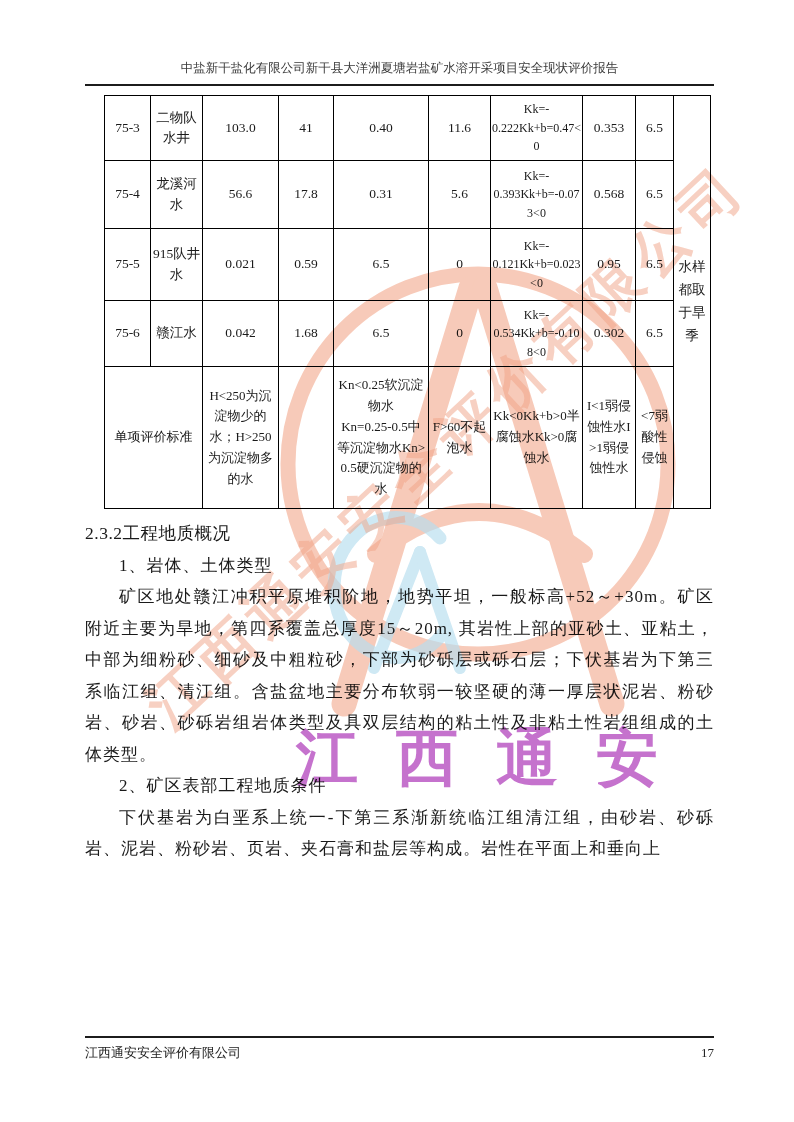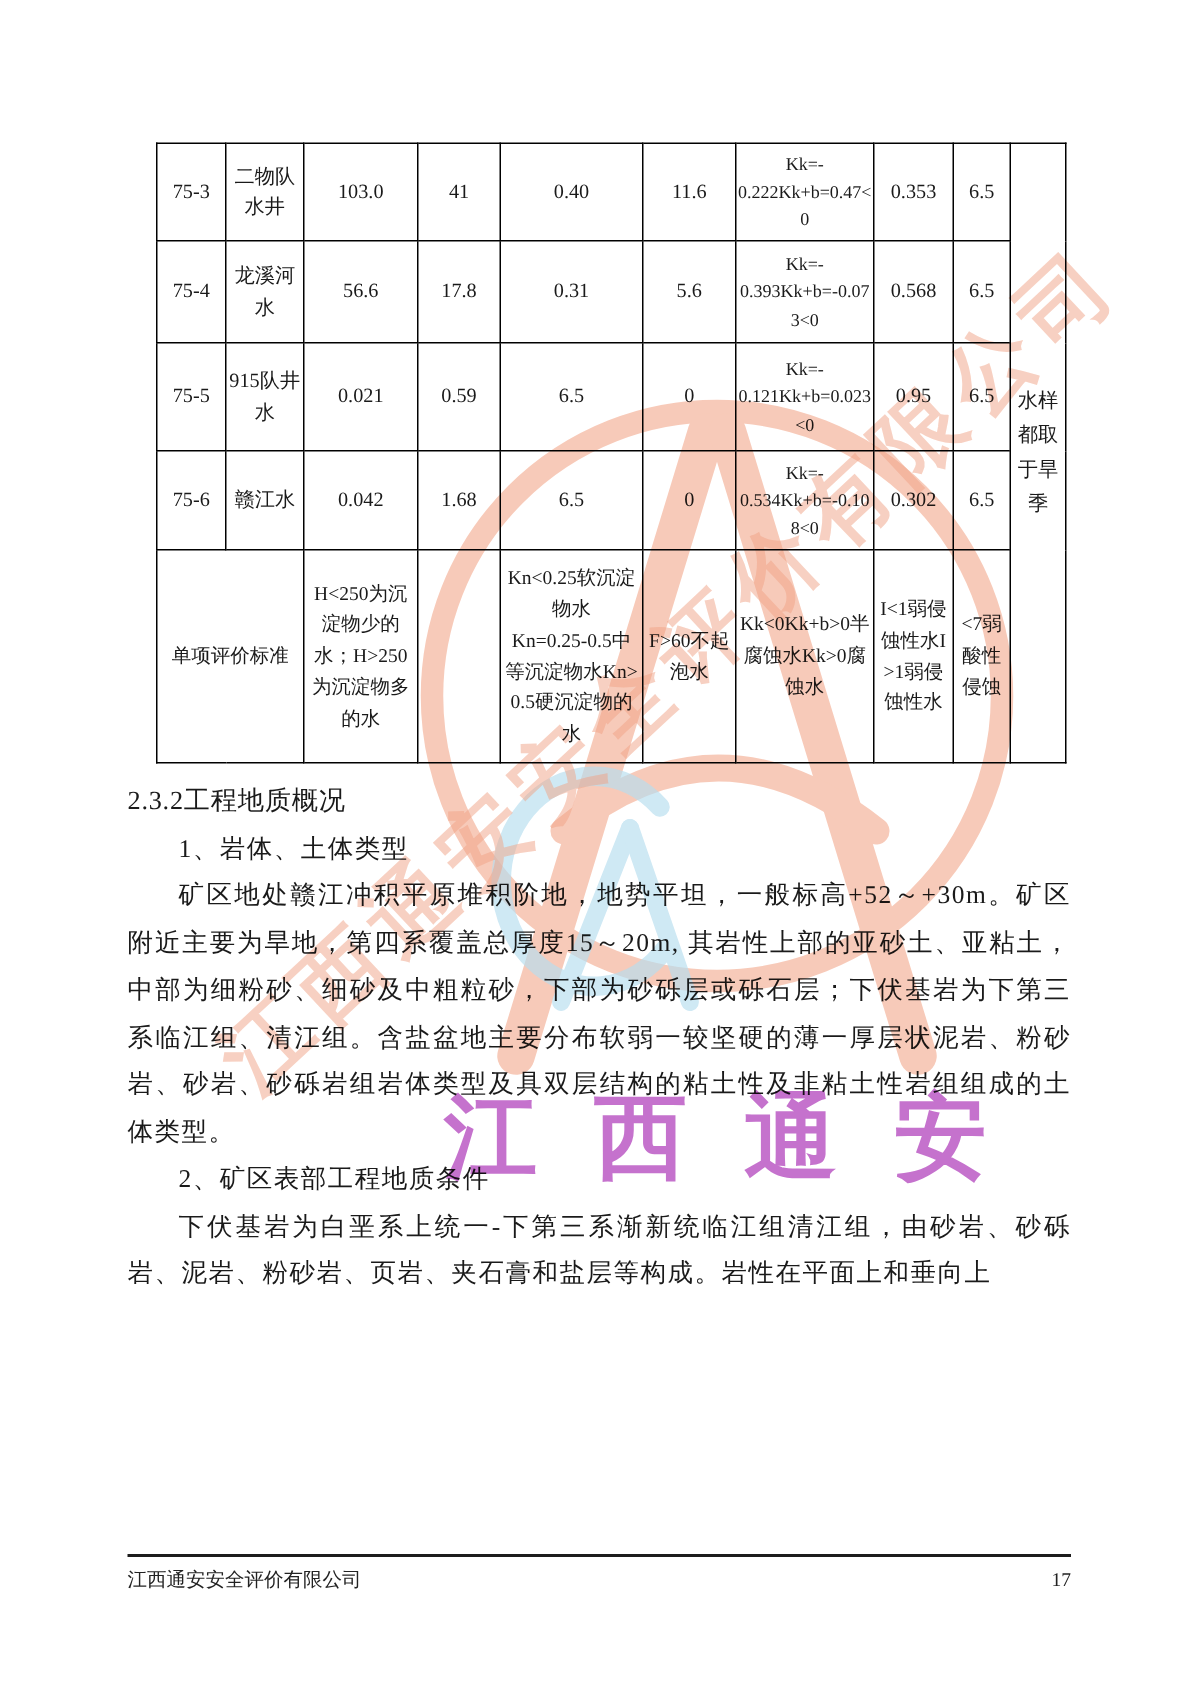--- a/index.html
+++ b/index.html
@@ -40,20 +40,23 @@
                transform:rotate(-43deg);white-space:nowrap;font-size:58px;letter-spacing:8px;
                color:#f0a285;opacity:0.5;font-weight:bold;}
   .wm-red{position:absolute;left:296px;top:716px;font-size:62px;font-weight:bold;
           letter-spacing:38px;color:#a21caf;opacity:0.62;white-space:nowrap;}
 </style>
 </head>
 <body>
 
 <div class="page">
 
+  <div class="header">
+    <span>中盐新干盐化有限公司新干县大洋洲夏塘岩盐矿水溶开采项目安全现状评价报告</span>
+  </div>
 
   <table class="doc-table">
     <colgroup>
       <col style="width:46px">
         <col style="width:52px">
         <col style="width:76px">
         <col style="width:55px">
       <col style="width:95px">
         <col style="width:62px">
         <col style="width:92px">

